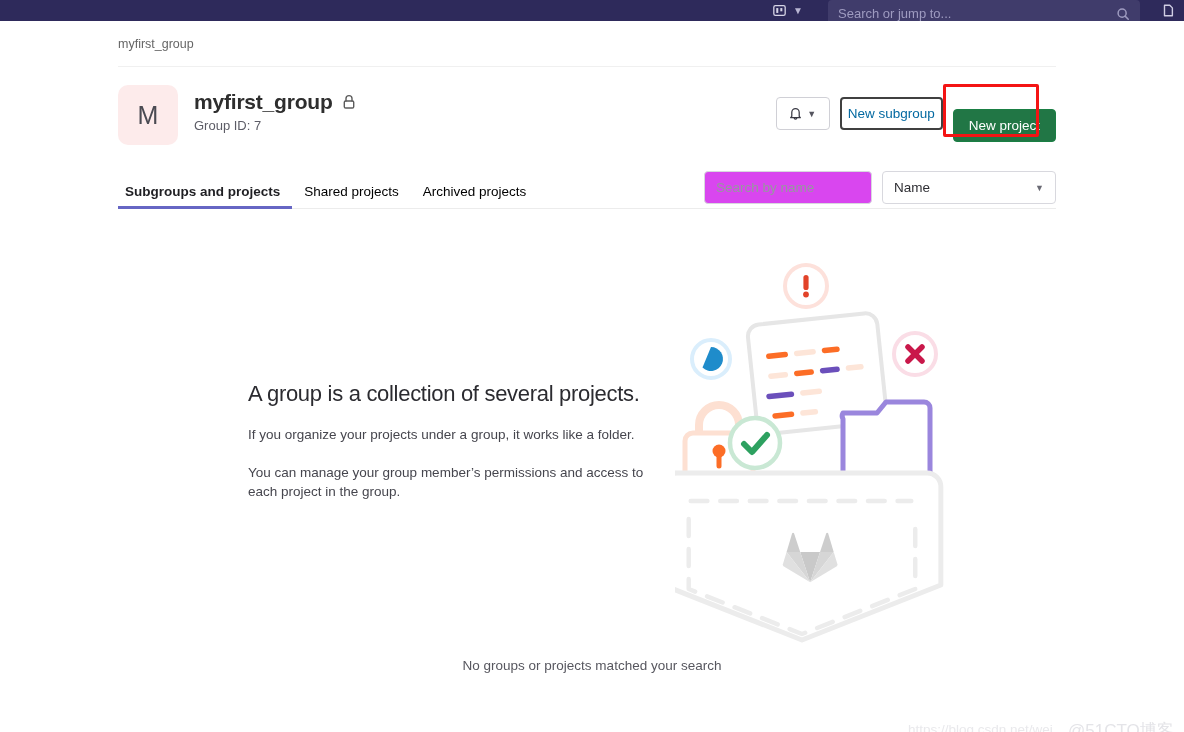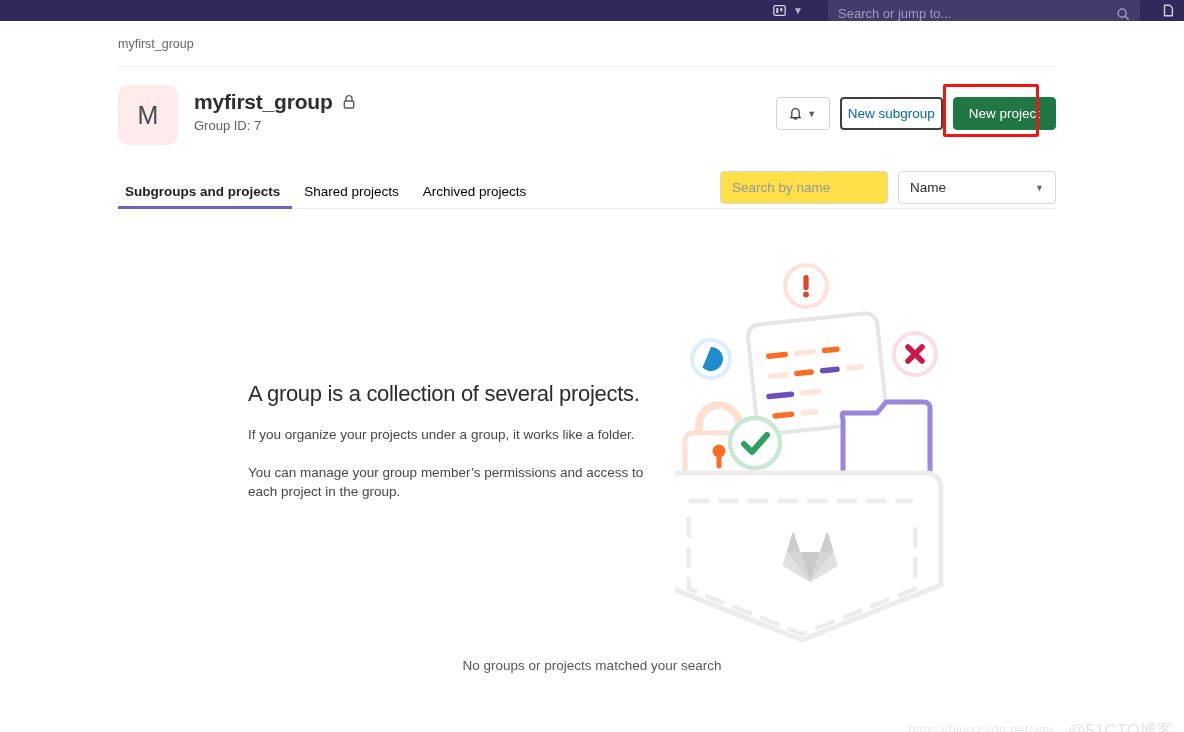--- a/index.html
+++ b/index.html
@@ -157,20 +157,21 @@
     color: #0369a1;
   }
   .btn-newproject-wrap {
     position: relative;
   }
   .btn-newproject {
     padding: 0 15px;
     border: 1px solid #1a7f44;
     background: #217645;
     color: #ffffff;
+    margin-top: 12px;
   }
   .annot-box {
     position: absolute;
     left: -10px; top: -13px;
     width: 96px;
     height: 53px;
     border: 3px solid #f41414;
     border-radius: 2px;
     pointer-events: none;
   }
@@ -223,26 +224,26 @@
   }
   .search-input {
     width: 168px;
     height: 33px;
     border: 1px solid #d8d8de;
     border-radius: 4px;
     padding: 0 11px;
     font-size: 13.5px;
     color: #2e2e33;
     font-family: "Liberation Sans", sans-serif;
-    background: #fde047;
+    background: #d946ef;
     outline: none;
   }
   .search-input::placeholder { color: #97979f; }
   .sort-select {
-    width: 158px;
+    width: 174px;
     height: 33px;
     border: 1px solid #d8d8de;
     border-radius: 4px;
     background: #fff;
     display: flex;
     align-items: center;
     padding: 0 11px;
     font-size: 13.5px;
     color: #2e2e33;
     cursor: pointer;

